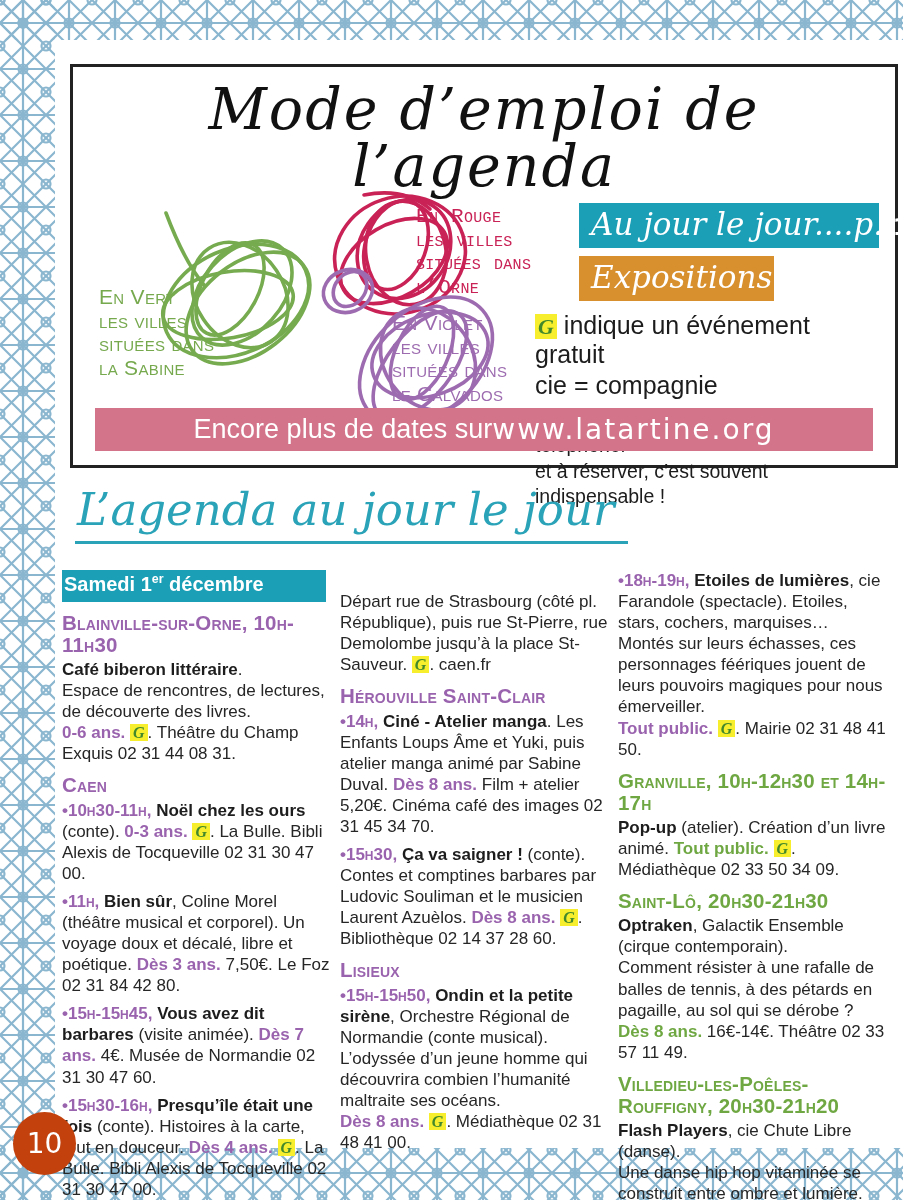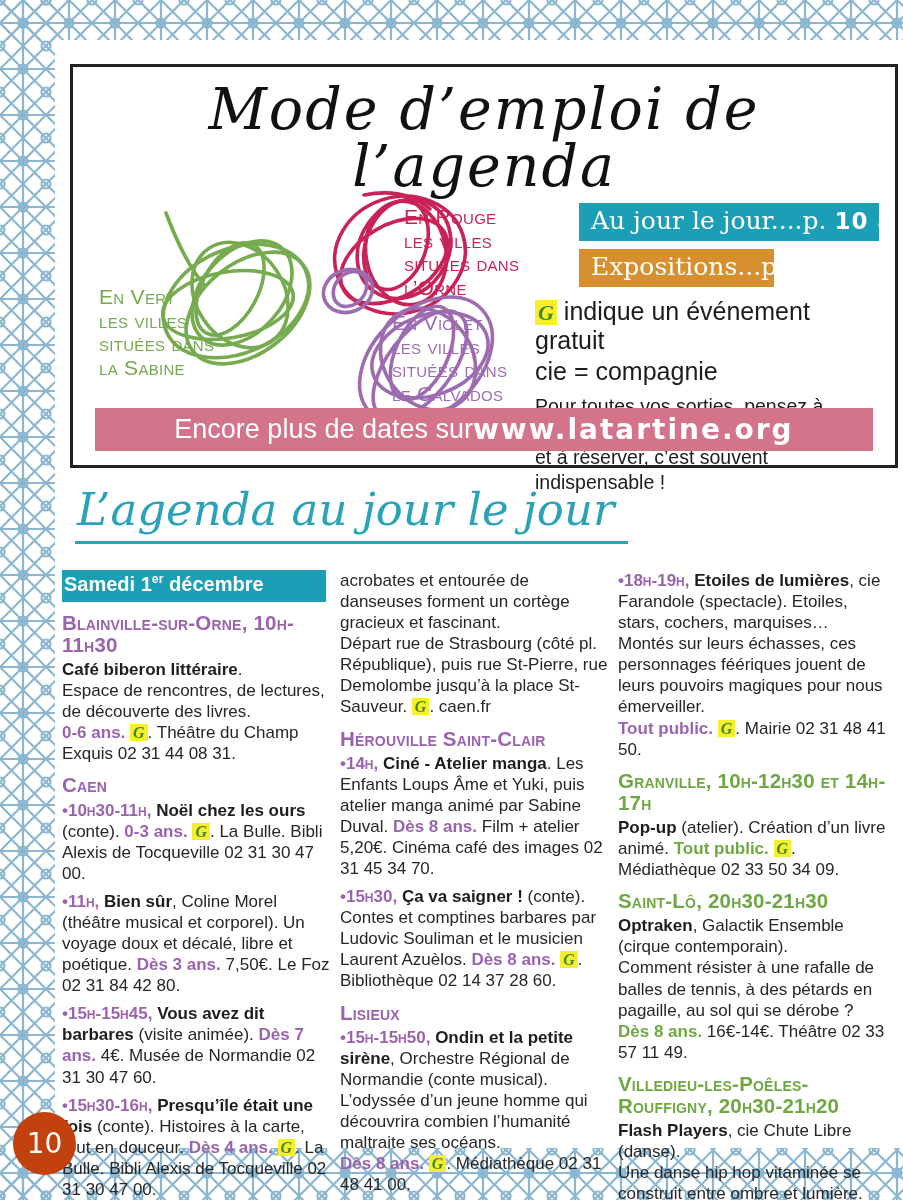--- a/index.html
+++ b/index.html
@@ -26,43 +26,43 @@
   .scrib { fill:none; stroke:currentColor; stroke-width:3.6; stroke-linecap:round; }
   .scrib-green { color:#76ab4f; }
   .scrib-crimson { color:#c92256; }
   .scrib-violet { color:#9d6cb0; }
 
   .legend {
     position:absolute; font-variant:small-caps; font-size:21px;
     line-height:1.12; font-weight:500; letter-spacing:0.3px;
   }
   .legend-vert   { left:26px;  top:90px;  color:#76a94e; }
-  .legend-rouge  { left:331px; top:10px;  color:#c92256; }
+  .legend-rouge  { left:343px; top:10px;  color:#c92256;font-family:Liberation Mono, monospace; }
   .legend-violet { left:283px; top:116px; color:#9d6cb0;margin-left:36px; }
 
   .howto-right { position:absolute; left:458px; top:8px; width:345px; }
   .nav-box {
     color:#fff; padding:3px 12px 6px; margin:0 0 8px 48px;
     display:block; white-space:nowrap;
   }
   .nav-box-0 { width:300px; }
   .nav-box-1 { width:195px; }
-  .r-scr { font-family:"DejaVu Serif", serif; font-size:25px; }
+  .r-scr { font-family:"DejaVu Serif", serif; font-style:italic; font-size:31px; }
   .r-num { font-weight:800; font-size:23px; letter-spacing:1px; font-family:"DejaVu Sans", sans-serif; }
 
   .free-note { margin:10px 0 2px 4px; font-size:25px; color:#1c1c1c; }
   .cie-note  { margin:2px 0 8px 4px;  font-size:25px; color:#1c1c1c; }
   .advice    { margin:2px 0 0 4px; font-size:19.5px; line-height:1.3; color:#1c1c1c; }
 
   .banner {
     position:absolute; left:22px; right:22px; bottom:14px; height:43px;
     background:#d3748a; color:#fff; display:flex; align-items:center; justify-content:center;
   }
   .r-bp { font-size:27px; }
-  .r-bs { font-size:28px; font-weight:700; letter-spacing:2px; font-family:"DejaVu Sans", sans-serif; }
+  .r-bs { font-size:28px; font-weight:400; letter-spacing:2px; font-family:"DejaVu Sans", sans-serif; }
 
   
   .agenda-heading {
     position:absolute; left:75px; top:486px; z-index:2;
     font-family:"DejaVu Serif", serif; font-style:italic;
     font-size:45px; color:#2aa3b8; line-height:1.05;
     border-bottom:3px solid #2aa3b8; padding:0 14px 8px 2px;
   }
   .columns {
     position:absolute; left:62px; top:570px; width:824px; z-index:2;
@@ -201,21 +201,21 @@
         <div class="day-header"><span class="r-p">Samedi 1</span><span class="r-sup">er</span><span class="r-p"> décembre</span></div>
         <h3 class="city city-purple">Blainville-sur-Orne, 10h-11h30</h3>
         <p class="entry"><span class="r-b">Café biberon littéraire</span><span class="r-p">. </span><br><span class="r-p">Espace de rencontres, de lectures, de découverte des livres. </span><br><span class="r-age">0-6 ans.</span><span class="r-p"> </span><span class="r-g">G</span><span class="r-p">. Théâtre du Champ Exquis 02 31 44 08 31.</span></p>
         <h3 class="city city-purple">Caen</h3>
         <p class="entry"><span class="r-time">•10h30-11h, </span><span class="r-b">Noël chez les ours</span><span class="r-p"> (conte). </span><span class="r-age">0-3 ans.</span><span class="r-p"> </span><span class="r-g">G</span><span class="r-p">. La Bulle. Bibli Alexis de Tocqueville 02 31 30 47 00.</span></p>
         <p class="entry"><span class="r-time">•11h, </span><span class="r-b">Bien sûr</span><span class="r-p">, Coline Morel (théâtre musical et corporel). Un voyage doux et décalé, libre et poétique. </span><span class="r-age">Dès 3 ans.</span><span class="r-p"> 7,50€.  Le Foz 02 31 84 42 80.</span></p>
         <p class="entry"><span class="r-time">•15h-15h45, </span><span class="r-b">Vous avez dit barbares</span><span class="r-p"> (visite animée). </span><span class="r-age">Dès 7 ans.</span><span class="r-p"> 4€. Musée de Normandie 02 31 30 47 60.</span></p>
         <p class="entry"><span class="r-time">•15h30-16h, </span><span class="r-b">Presqu’île était une fois</span><span class="r-p"> (conte). Histoires à la carte, tout en douceur.  </span><span class="r-age">Dès 4 ans.</span><span class="r-p"> </span><span class="r-g">G</span><span class="r-p">. La Bulle. Bibli Alexis de Tocqueville 02 31 30 47 00.</span></p>
       </div>
     <div class="col">
-        <p class="entry"><span class="r-p">acrobates et entourée de danseuses forment un cortège gracieux et fascinant.</span><br><span class="r-p">Départ rue de Strasbourg (côté pl. République), puis rue St-Pierre, rue Demolombe jusqu’à la place St-Sauveur. </span><span class="r-g">G</span><span class="r-p">. caen.fr</span></p>
+        <p class="entry"><br><span class="r-p">Départ rue de Strasbourg (côté pl. République), puis rue St-Pierre, rue Demolombe jusqu’à la place St-Sauveur. </span><span class="r-g">G</span><span class="r-p">. caen.fr</span></p>
         <h3 class="city city-purple">Hérouville Saint-Clair</h3>
         <p class="entry"><span class="r-time">•14h, </span><span class="r-b">Ciné - Atelier manga</span><span class="r-p">. Les Enfants Loups Âme et Yuki, puis atelier manga animé par Sabine Duval. </span><span class="r-age">Dès 8 ans.</span><span class="r-p"> Film + atelier 5,20€. Cinéma café des images 02 31 45 34 70.</span></p>
         <p class="entry"><span class="r-time">•15h30, </span><span class="r-b">Ça va saigner !</span><span class="r-p"> (conte). Contes et comptines barbares par Ludovic Souliman et le musicien Laurent Azuèlos. </span><span class="r-age">Dès 8 ans.</span><span class="r-p"> </span><span class="r-g">G</span><span class="r-p">. Bibliothèque 02 14 37 28 60.</span></p>
         <h3 class="city city-purple">Lisieux</h3>
         <p class="entry"><span class="r-time">•15h-15h50, </span><span class="r-b">Ondin et la petite sirène</span><span class="r-p">, Orchestre Régional de Normandie (conte musical). L’odyssée d’un jeune homme qui découvrira combien l’humanité maltraite ses océans.</span><br><span class="r-age">Dès 8 ans.</span><span class="r-p"> </span><span class="r-g">G</span><span class="r-p">. Médiathèque 02 31 48 41 00.</span></p>
       </div>
     <div class="col">
         <p class="entry"><span class="r-time">•18h-19h, </span><span class="r-b">Etoiles de lumières</span><span class="r-p">, cie Farandole (spectacle). Etoiles, stars, cochers, marquises… Montés sur leurs échasses, ces personnages féériques jouent de leurs pouvoirs magiques pour nous émerveiller.</span><br><span class="r-age">Tout public.</span><span class="r-p"> </span><span class="r-g">G</span><span class="r-p">. Mairie 02 31 48 41 50.</span></p>
         <h3 class="city city-green">Granville, 10h-12h30 et 14h-17h</h3>
         <p class="entry"><span class="r-b">Pop-up</span><span class="r-p"> (atelier). Création d’un livre animé. </span><span class="r-ageg">Tout public.</span><span class="r-p"> </span><span class="r-g">G</span><span class="r-p">. Médiathèque 02 33 50 34 09.</span></p>

